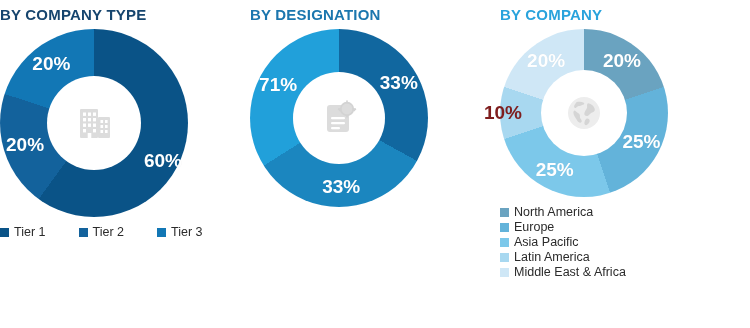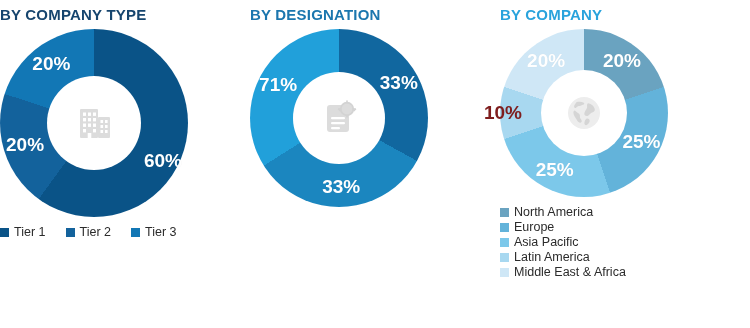--- a/index.html
+++ b/index.html
@@ -60,21 +60,21 @@
     pointer-events:none;
     text-shadow:0 0 1px rgba(0,0,0,.08);
   }
 
   
   .legend-row{
     display:flex;
     flex-direction:row;
     justify-content:center;
     align-items:center;
-    gap:20px;
+    gap:33px;
     margin-top:8px;
     flex-wrap:nowrap;
   }
   .legend-col{
     display:flex;
     flex-direction:column;
     align-items:flex-start;
     margin-top:8px;
     gap:1px;
   }

